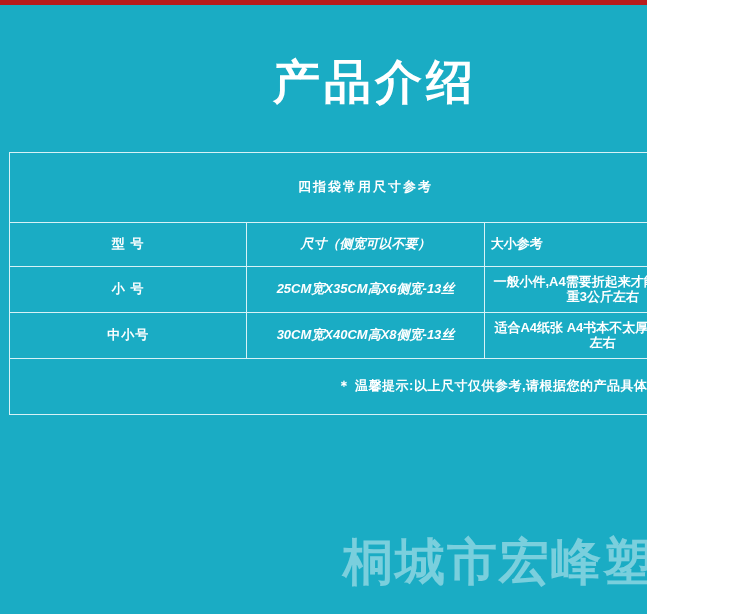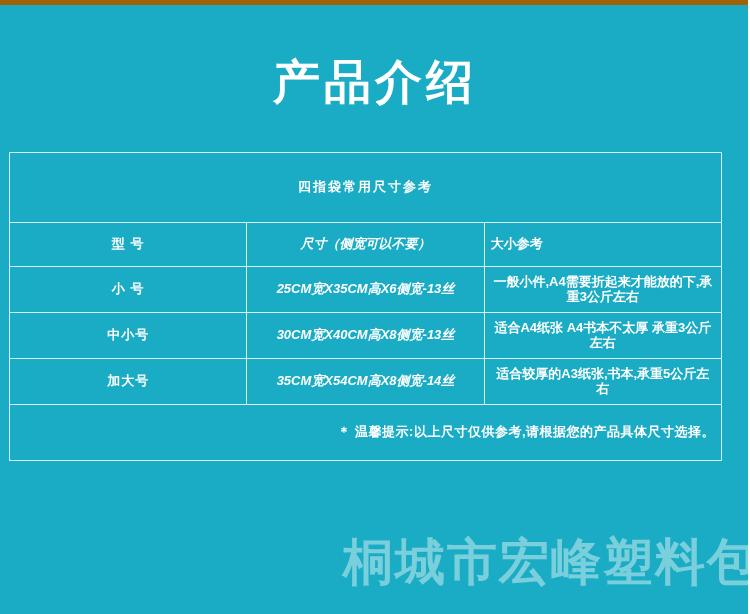--- a/index.html
+++ b/index.html
@@ -8,23 +8,23 @@
   }
   body {
     width: 750px;
     height: 614px;
     background: #ffffff;
     font-family: "Liberation Sans", "DejaVu Sans", sans-serif;
     overflow: hidden;
   }
   #page {
     position: relative;
-    width: 748px;
+    width: 647px;
     height: 614px;
-    background: #a16207;
+    background: #b91c1c;
     overflow: hidden;
   }
   #teal-panel {
     position: absolute;
     left: 0;
     top: 5px;
     width: 750px;
     height: 609px;
     background: #1aacc4;
   }
@@ -154,25 +154,20 @@
       <tr class="data-row">
         <td class="col-model">小  号</td>
         <td class="col-size">25CM宽X35CM高X6侧宽-13丝</td>
         <td class="col-desc">一般小件,A4需要折起来才能放的下,承重3公斤左右</td>
       </tr>
       <tr class="data-row">
         <td class="col-model">中小号</td>
         <td class="col-size">30CM宽X40CM高X8侧宽-13丝</td>
         <td class="col-desc">适合A4纸张 A4书本不太厚 承重3公斤左右</td>
       </tr>
-      <tr class="data-row">
-        <td class="col-model">加大号</td>
-        <td class="col-size">35CM宽X54CM高X8侧宽-14丝</td>
-        <td class="col-desc">适合较厚的A3纸张,书本,承重5公斤左右</td>
-      </tr>
 
       <tr>
         <td class="footnote" colspan="3">＊ 温馨提示:以上尺寸仅供参考,请根据您的产品具体尺寸选择。</td>
       </tr>
     </tbody>
   </table>
 
   <div id="watermark">桐城市宏峰塑料包装厂</div>
 
 </div>

